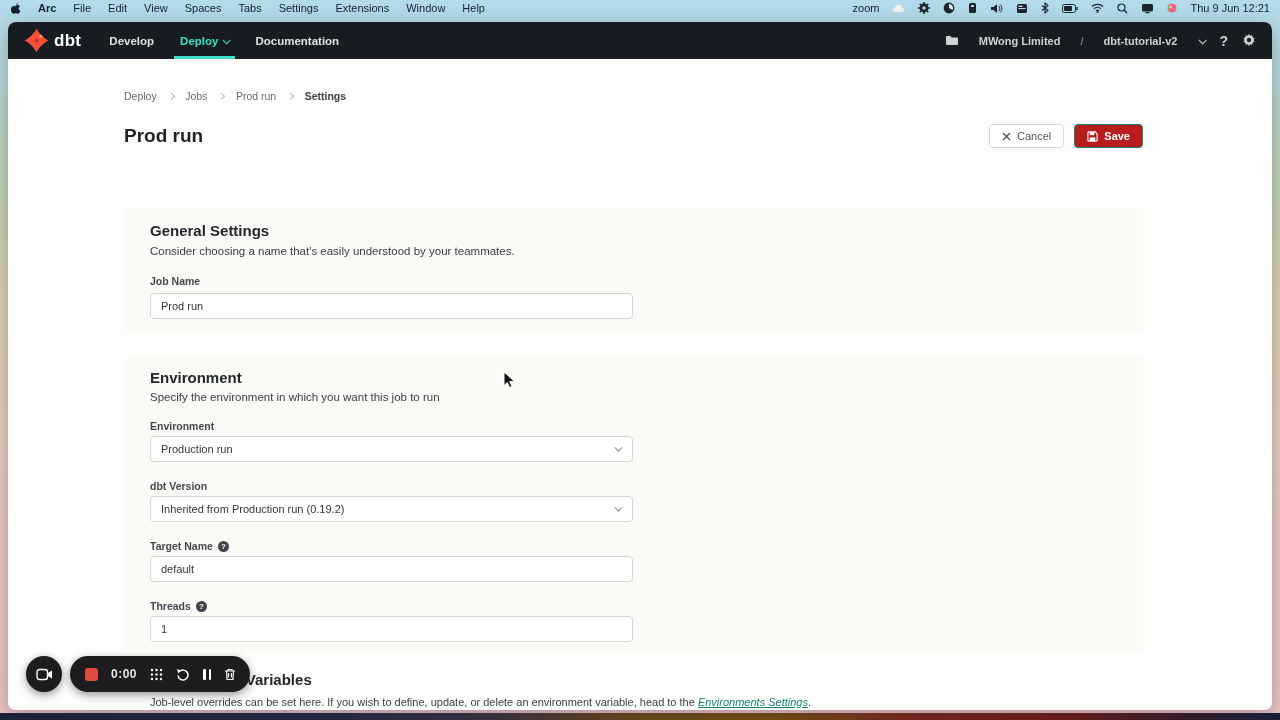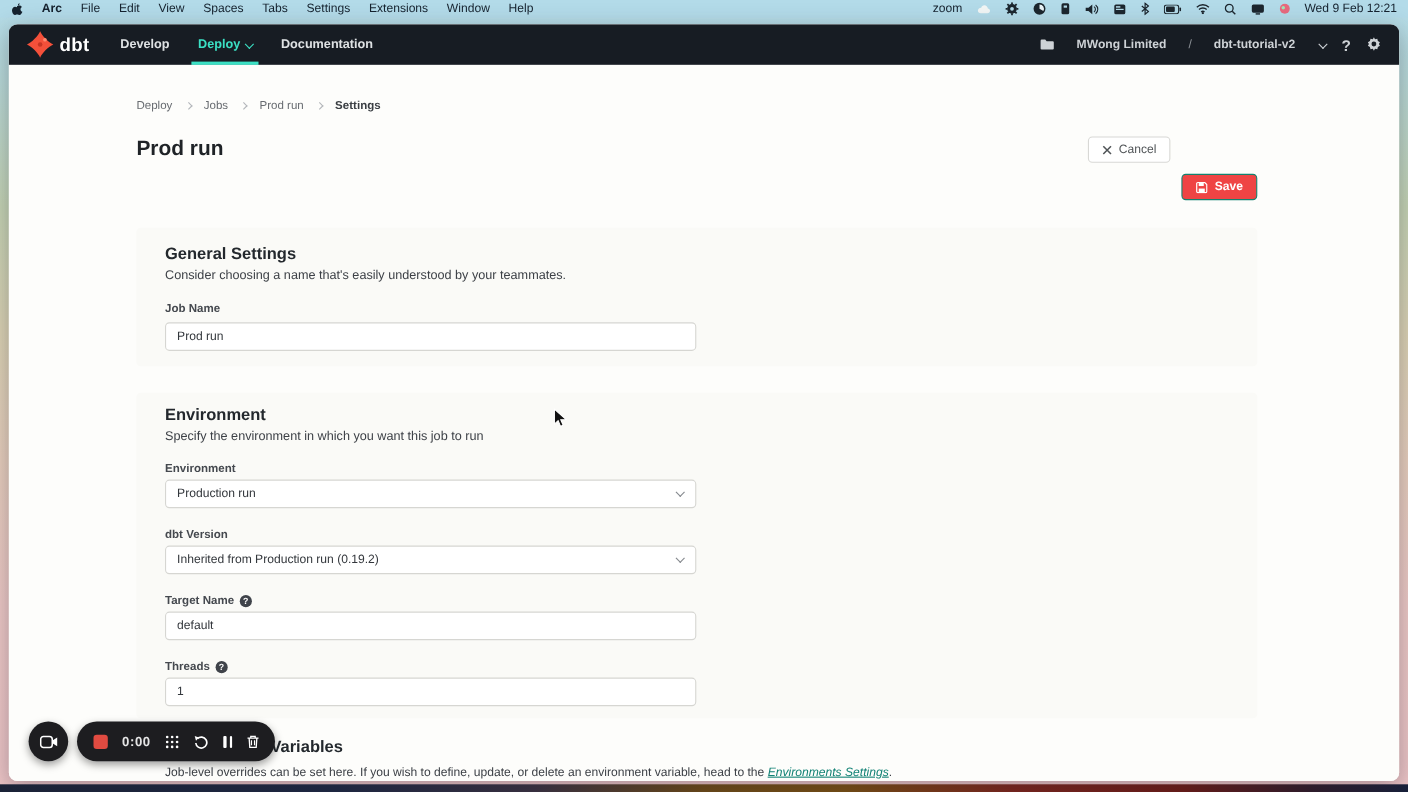--- a/index.html
+++ b/index.html
@@ -38,21 +38,21 @@
   
   .content{position:absolute;left:0;top:37px;width:100%;height:651px;background:#fdfdfb;}
   .breadcrumb{position:absolute;left:116px;top:31px;display:flex;align-items:center;gap:12px;font-size:10.5px;color:#686c71;}
   .breadcrumb .crumb{cursor:pointer;}
   .breadcrumb .current{color:#3a3e43;font-weight:700;}
   .bchev{display:inline-block;width:4.5px;height:4.5px;border-right:1.4px solid #b3b6ba;border-bottom:1.4px solid #b3b6ba;transform:rotate(-45deg);}
   .page-title{position:absolute;left:116px;top:66px;font-size:19px;font-weight:700;color:#1f2327;}
   .actions{position:absolute;top:65px;right:129px;display:flex;gap:10px;}
   .btn{display:flex;align-items:center;gap:6px;height:24px;padding:0 12px;border-radius:4px;font-size:11px;cursor:pointer;}
   .btn-cancel{background:#fff;border:1px solid #d8d8d5;color:#515558;font-weight:400;}
-  .btn-save{background:#ef4444;border:1px solid #12826f;color:#fff;font-weight:700;margin-top:34px;}
+  .btn-save{background:#b91c1c;border:1px solid #12826f;color:#fff;font-weight:700;}
   .card{position:absolute;left:116px;width:1019px;background:#fafaf7;border-radius:4px;}
   .card-title{position:absolute;left:26px;font-size:15px;font-weight:700;color:#23282d;}
   .card-sub{position:absolute;left:26px;font-size:11.5px;color:#3d4147;}
   .f-label{position:absolute;left:26px;font-size:10.5px;font-weight:700;color:#45494f;display:flex;align-items:center;gap:5px;}
   .qmark{display:inline-flex;align-items:center;justify-content:center;width:11px;height:11px;border-radius:50%;background:#3f434a;color:#fff;font-size:8px;font-weight:700;cursor:pointer;}
   .f-input{position:absolute;left:26px;width:483px;height:26px;border:1px solid #d6d6d2;border-radius:4px;background:#fff;
     font-size:11px;color:#33373c;padding:0 10px;outline:none;}
   .f-select{position:absolute;left:26px;width:483px;height:26px;border:1px solid #d6d6d2;border-radius:4px;background:#fff;
     font-size:11px;color:#33373c;padding:0 12px 0 10px;display:flex;align-items:center;justify-content:space-between;cursor:pointer;}
   .f-select .chev{border-color:#84888d;transform:rotate(45deg) translateY(-2px);}
@@ -172,21 +172,21 @@
             <rect x="1" y="1" width="11" height="7.5" rx="1.5" fill="#1c262e"></rect>
             <rect x="4.5" y="9" width="4" height="1.3" fill="#1c262e"></rect>
           </svg>
         </span>
       <span class="micon">
           <svg width="10" height="10" viewBox="0 0 10 10">
             <circle cx="5" cy="5" r="4.5" fill="#e86a7e"></circle>
             <circle cx="3.6" cy="4" r="1.6" fill="#9fe6b8"></circle>
           </svg>
         </span>
-      <span class="mi clock">Wed 9 Feb 12:21</span>
+      <span class="mi clock">Thu 9 Jun 12:21</span>
     </div>
   </div>
 
   <div class="window">
     <div class="navbar">
       <div class="logo">
         <span style="display:inline-flex;">
             <svg width="25" height="25" viewBox="0 0 24 24">
               <path d="M12 0.5 C13.6 4.5, 19.5 10.4, 23.5 12 C19.5 13.6, 13.6 19.5, 12 23.5 C10.4 19.5, 4.5 13.6, 0.5 12 C4.5 10.4, 10.4 4.5, 12 0.5 Z" fill="#f4503a"></path>
               <circle cx="16.2" cy="7.8" r="1.6" fill="#ff8a70"></circle>

